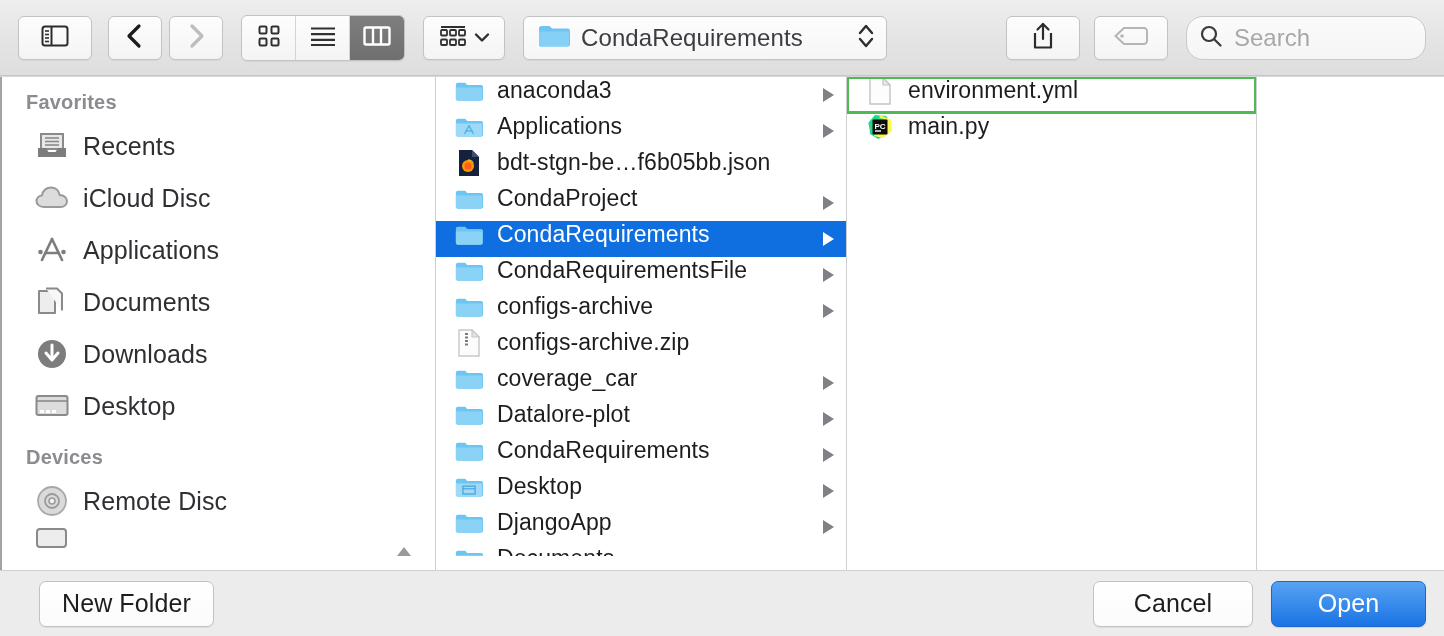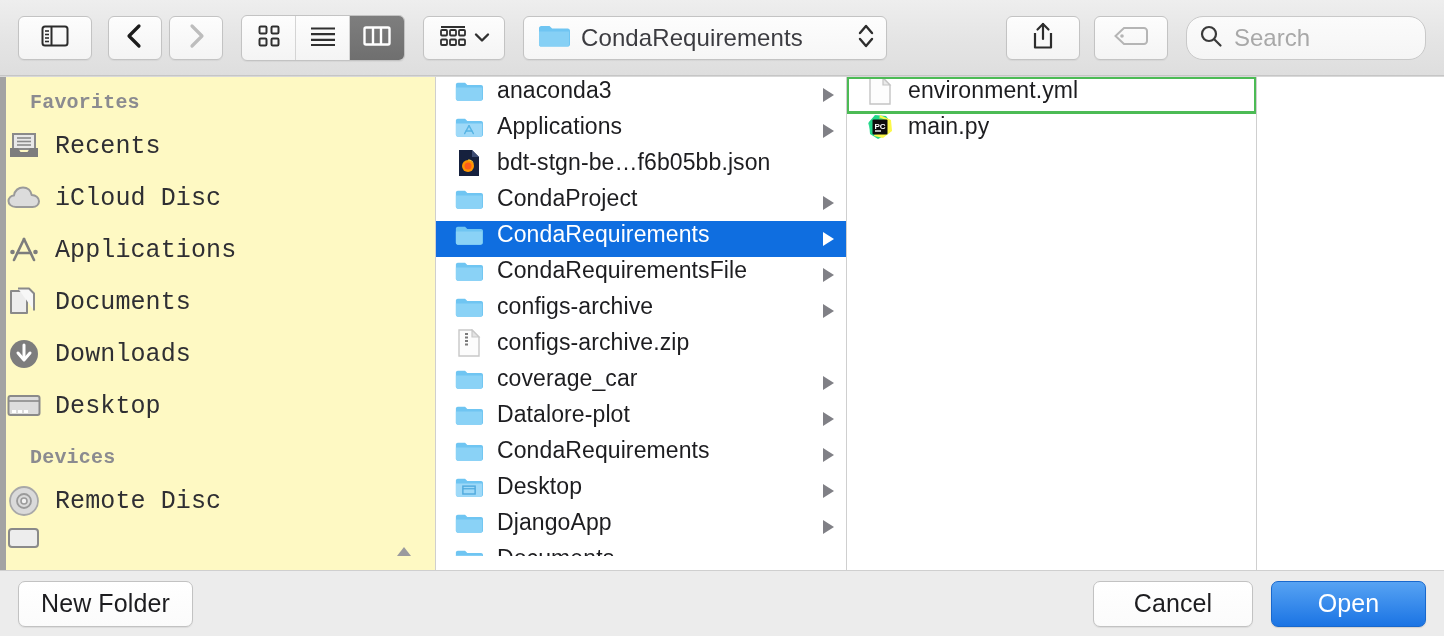--- a/index.html
+++ b/index.html
@@ -74,33 +74,32 @@
     border:1px solid #c9c9c9;border-radius:17px;
     display:flex;align-items:center;padding:0 12px;box-sizing:border-box;
   }
   .search-ph{font-size:24px;color:#a8a8a8;margin-left:11px;}
 
   
   .body{flex:1;display:flex;min-height:0;border-top:1px solid #d8d8d8;}
 
   
   .sidebar{
-    flex:0 0 436px;background:#fef9c3;
+    flex:0 0 436px;background:#ffffff;
     border-right:1px solid #cfcfcf;
     position:relative;overflow:hidden;
     box-sizing:border-box;
-    border-left:6px solid #a3a3a3;
-    font-family:Liberation Mono, monospace;
+    border-left:2px solid #a3a3a3;
   }
   .sb-head{
     font-size:20px;font-weight:bold;color:#8b8b90;
     padding:14px 0 6px 24px;letter-spacing:.2px;
   }
   .sb-item{
-    display:flex;align-items:center;height:52px;cursor:default;
+    display:flex;align-items:center;height:52px;padding-left:32px;cursor:default;
   }
   .sb-ico{width:36px;height:32px;flex:0 0 36px;display:flex;align-items:center;justify-content:center;}
   .sb-lbl{font-size:25px;color:#2f2f33;margin-left:13px;letter-spacing:.1px;}
 
   
   .columns{flex:1;display:flex;min-width:0;background:#fff;position:relative;}
   .col{position:relative;box-sizing:border-box;border-right:1px solid #cfcfcf;background:#fff;overflow:hidden;}
   .col1{flex:0 0 411px;}
   .col2{flex:0 0 410px;}
   .col3{flex:1;border-right:none;}
@@ -135,20 +134,21 @@
     display:flex;align-items:center;padding:0 18px;box-sizing:border-box;
   }
   .btn{
     height:46px;border-radius:7px;display:flex;align-items:center;justify-content:center;
     font-size:25px;box-sizing:border-box;cursor:default;letter-spacing:.1px;
   }
   .btn-white{
     background:linear-gradient(to bottom,#ffffff,#fbfbfb);
     border:1px solid #c2c2c2;color:#1d1d20;
     box-shadow:0 1px 1px rgba(0,0,0,.07);
+    margin-left:21px;
   }
   .btn-newfolder{padding:0 22px;}
   .btn-cancel{width:160px;margin-right:18px;}
   .btn-open{
     width:155px;color:#fff;
     background:linear-gradient(to bottom,#57a3f3,#1b74e4);
     border:1px solid #1868cd;
     box-shadow:0 1px 1px rgba(0,0,0,.12);
   }
   .sb-scroll-arrow{

